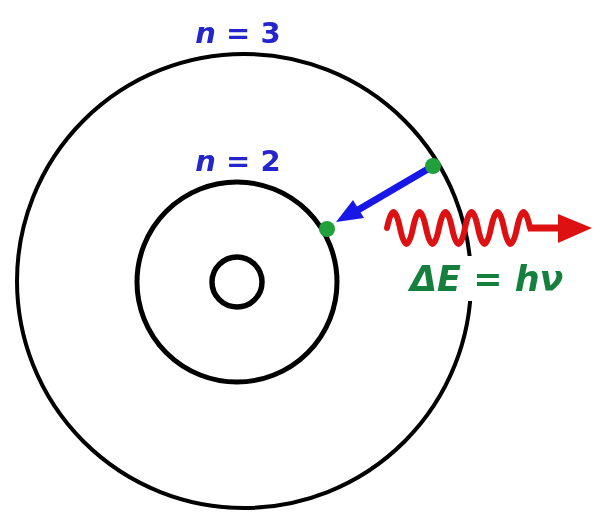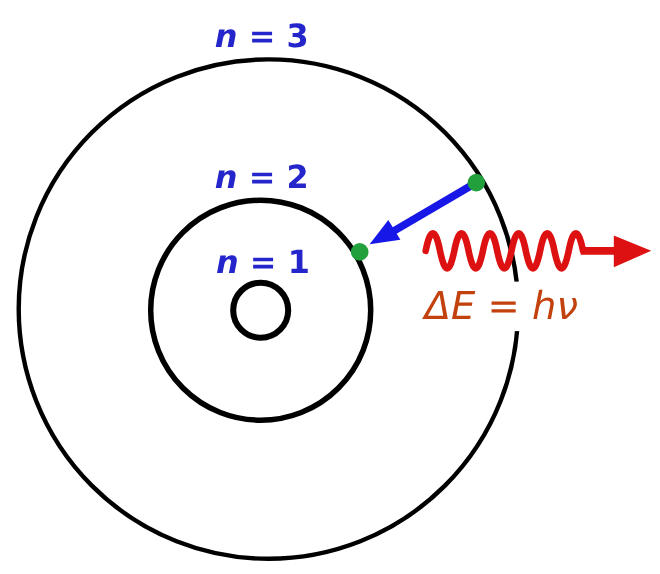--- a/index.html
+++ b/index.html
@@ -27,26 +27,27 @@
     font-size: 29px;
     font-weight: 700;
     line-height: 1;
     white-space: pre;
   }
   .orbit-label .sym {
     font-style: italic;
   }
   .formula-label {
     position: absolute;
-    color: #c2410c;
+    color: #15803d;
     font-size: 35px;
-    font-weight: 400;
+    font-weight: 700;
     font-style: italic;
     line-height: 1;
     white-space: pre;
+    margin-left: 24px;
   }
 </style>
 </head>
 <body>
 
 <div id="stage">
 
   <svg id="shapes" width="600" height="522" viewBox="0 0 600 522">
 
     <circle cx="244" cy="281" r="227" fill="none" stroke="#000000" stroke-width="4"></circle>
@@ -67,17 +68,16 @@
       <path d="M387,228 q6.5,-32 13,0 q6.5,32 13,0 q6.5,-32 13,0 q6.5,32 13,0 q6.5,-32 13,0 q6.5,32 13,0 q6.5,-32 13,0 q6.5,32 13,0 q6.5,-32 13,0 q6.5,32 13,0 q6.5,-32 13,0" fill="none" stroke="#dd1111" stroke-width="6" stroke-linecap="round"></path>
       <line x1="528" y1="228" x2="561" y2="228" stroke="#dd1111" stroke-width="7"></line>
       <polygon points="558,214 558,243 592,228" fill="#dd1111"></polygon>
     </g>
   </svg>
 
   <div class="orbit-label" style="left:238px; top:19px;"><span class="sym">n</span><span> = 3</span></div>
 
   <div class="orbit-label" style="left:238px; top:147px;text-align:right;"><span class="sym">n</span><span> = 2</span></div>
 
-  <div class="orbit-label" style="left:239px; top:224px;"><span class="sym">n</span><span> = 1</span></div>
 
   <div class="formula-label" style="left:386px; top:262px;">ΔE = hν</div>
 
 </div>
 
 </body></html>

